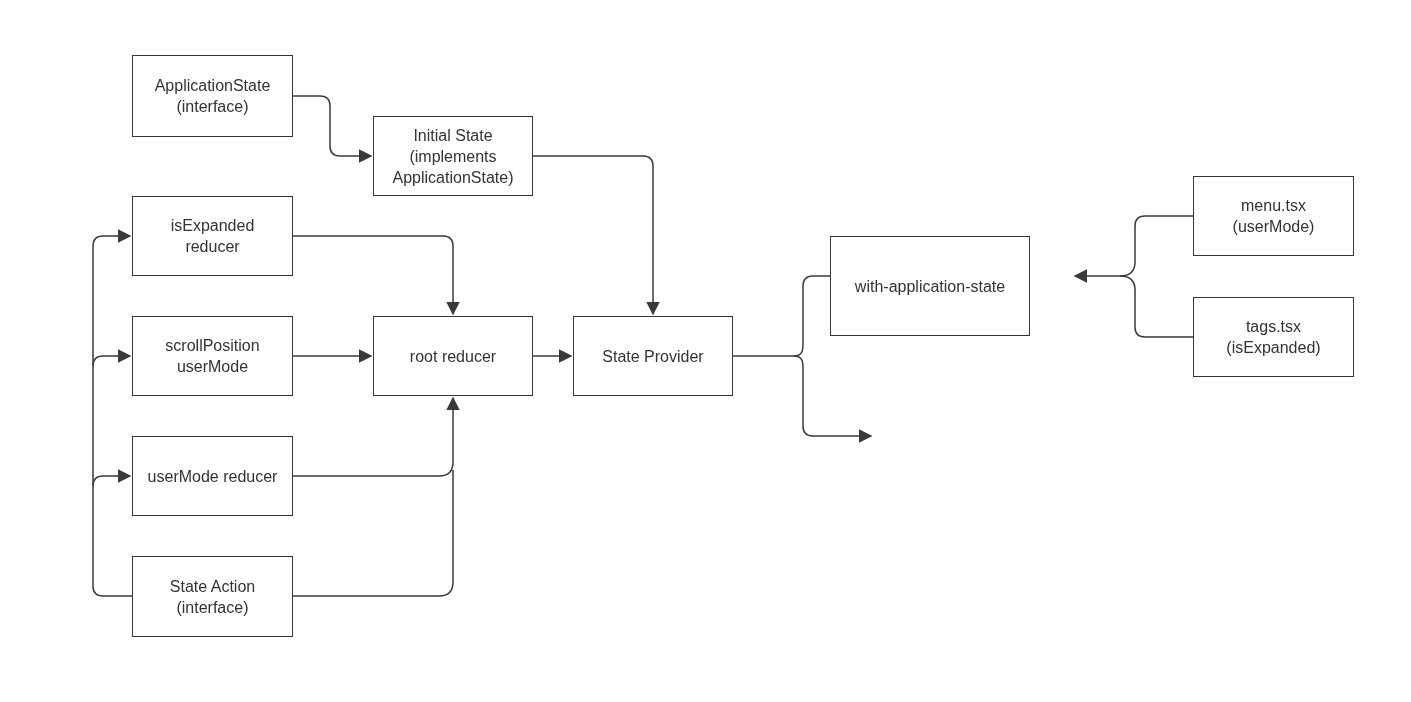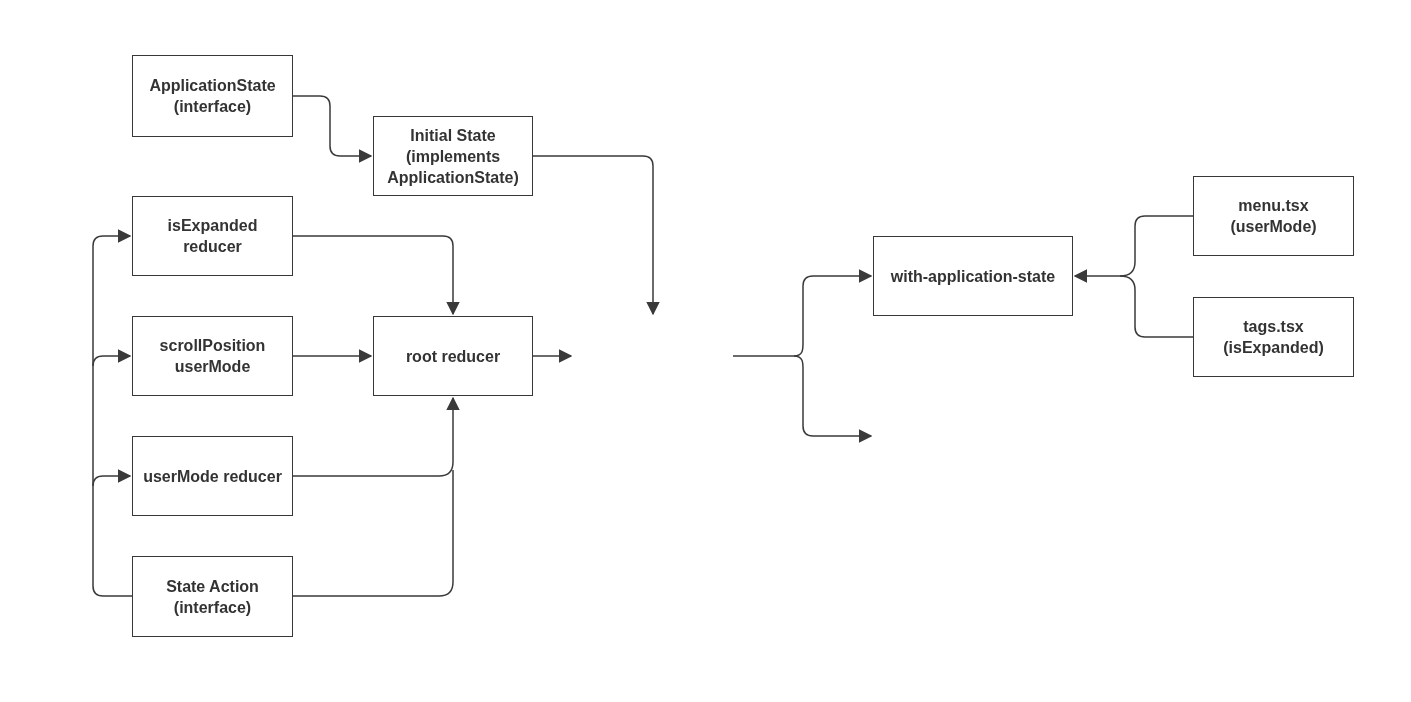--- a/index.html
+++ b/index.html
@@ -7,21 +7,20 @@
     padding: 0;
     background: #ffffff;
   }
   .canvas {
     position: relative;
     width: 1411px;
     height: 702px;
     background: #ffffff;
     font-family: "Liberation Sans", sans-serif;
     overflow: hidden;
-    font-weight: bold;
   }
   .edges {
     position: absolute;
     left: 0;
     top: 0;
   }
   .edge {
     fill: none;
     stroke: #3a3a3a;
     stroke-width: 1.5;
@@ -99,22 +98,23 @@
   <div class="node" style="left:132px; top:316px; width:161px; height:80px">scrollPosition
 userMode</div>
 
   <div class="node" style="left:132px; top:436px; width:161px; height:80px">userMode reducer</div>
 
   <div class="node" style="left:132px; top:556px; width:161px; height:81px">State Action
 (interface)</div>
 
   <div class="node" style="left:373px; top:316px; width:160px; height:80px">root reducer</div>
 
+  <div class="node" style="left:573px; top:316px; width:160px; height:80px">State Provider</div>
 
-  <div class="node" style="left:873px; top:236px; width:200px; height:80px">with-application-state</div>
+  <div class="node" style="left:830px; top:236px; width:200px; height:100px">with-application-state</div>
 
 
   <div class="node" style="left:1193px; top:176px; width:161px; height:80px">menu.tsx
 (userMode)</div>
 
   <div class="node" style="left:1193px; top:297px; width:161px; height:80px">tags.tsx
 (isExpanded)</div>
 
 </div>
 

